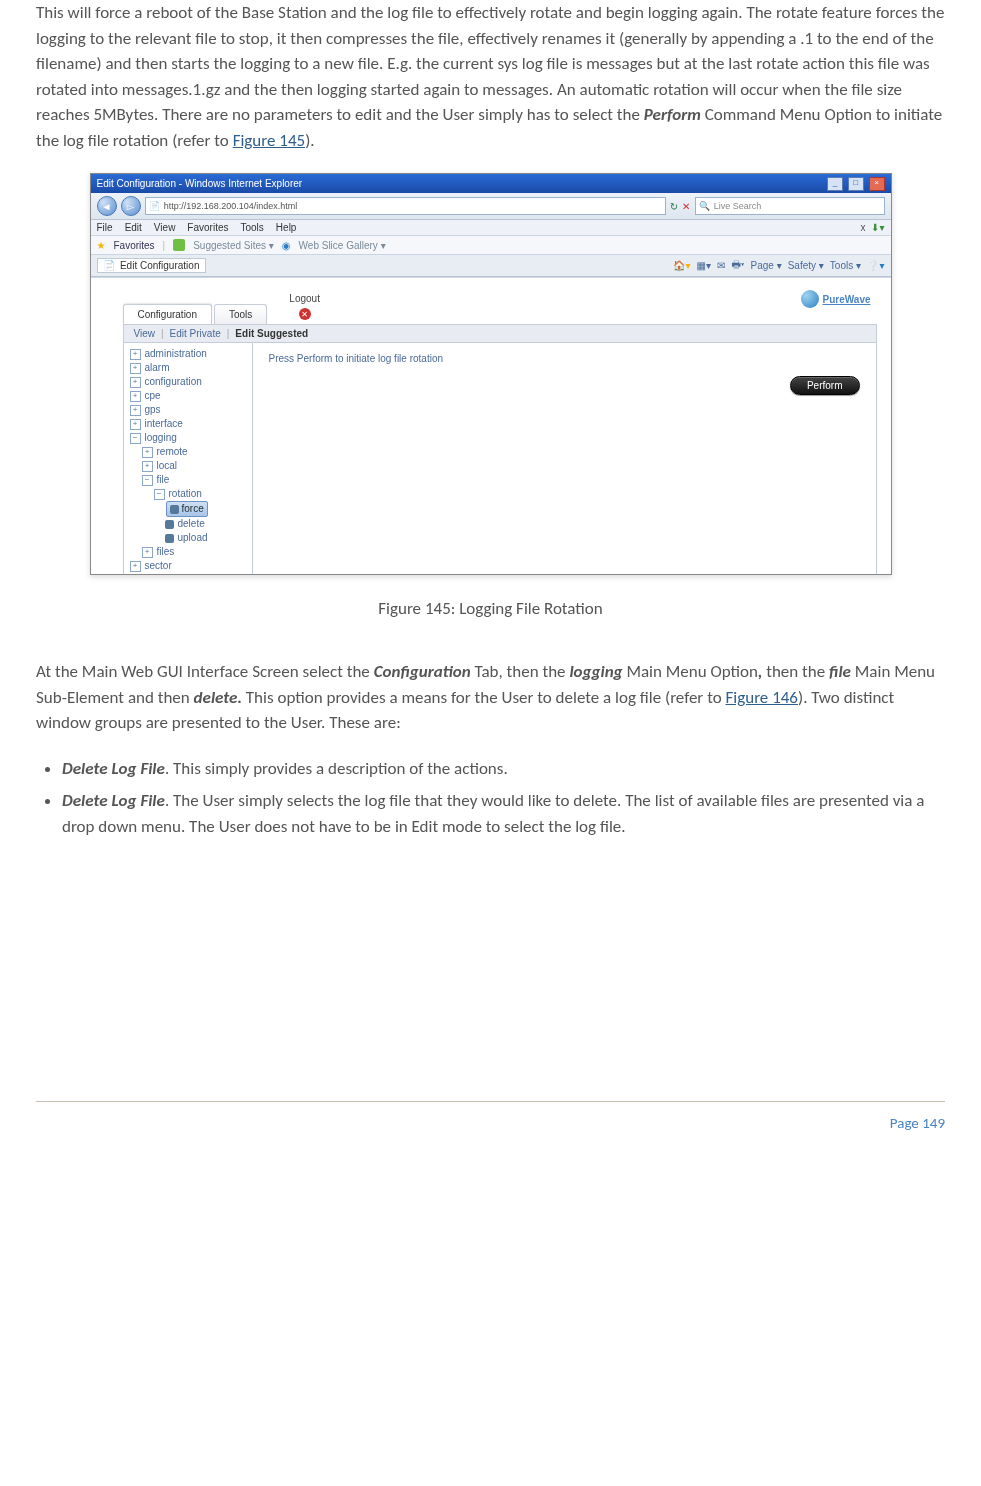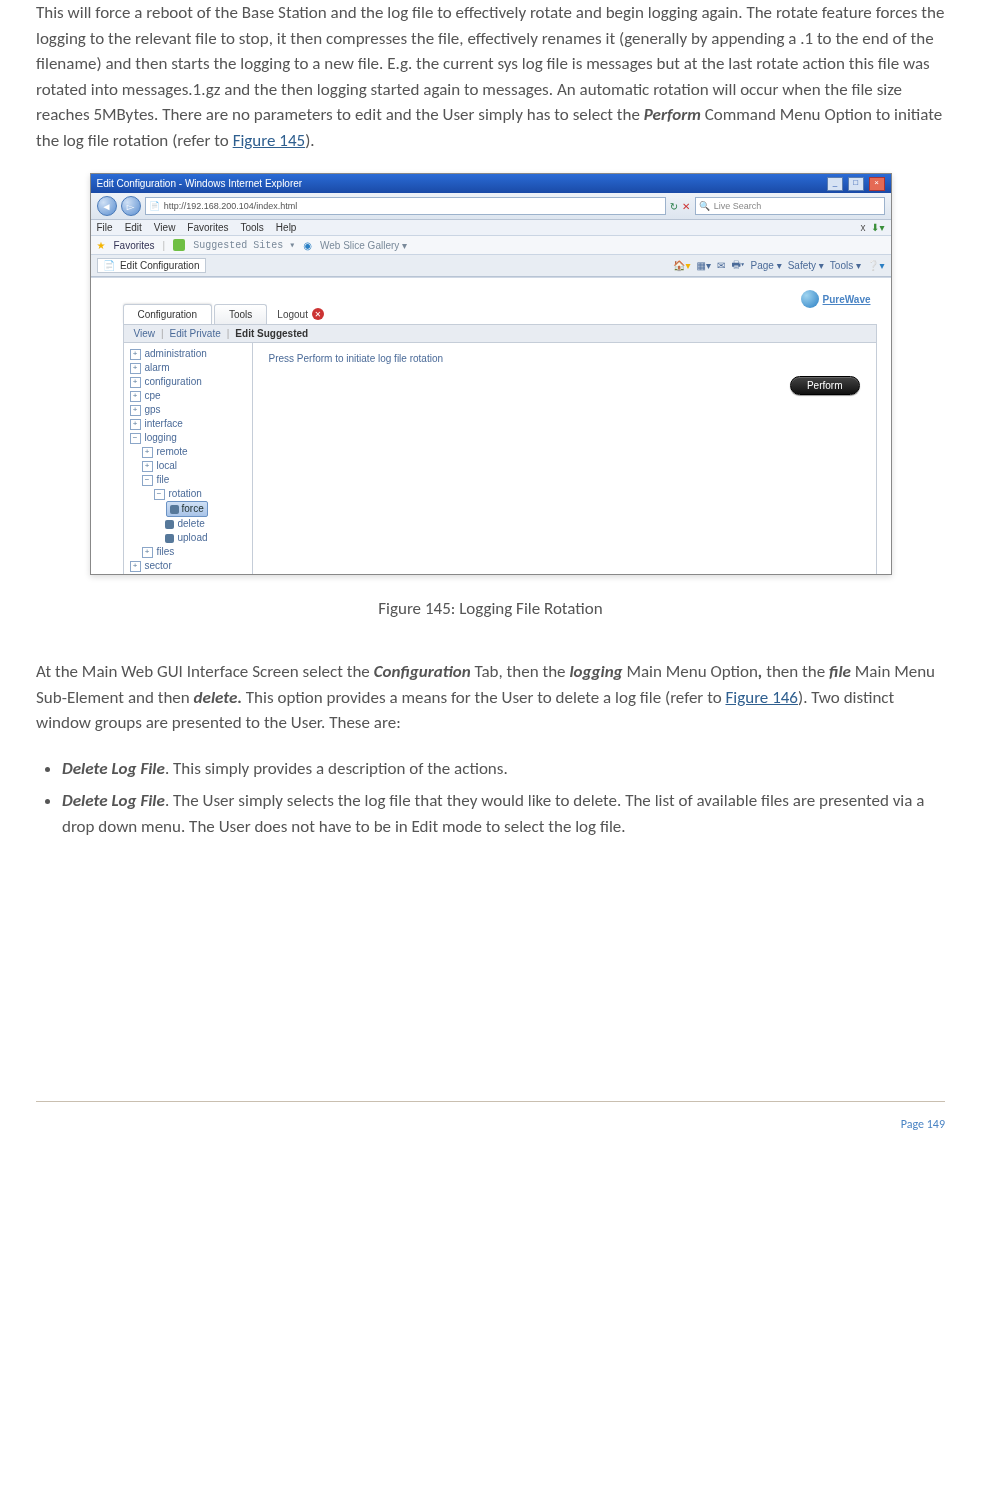--- a/index.html
+++ b/index.html
@@ -146,21 +146,21 @@
   }
   .app-tab {
     background:linear-gradient(#fff,#eef0f3);
     border:1px solid #c5cdd8; border-bottom:none;
     padding:4px 14px; font-size:10px; color:#333;
     border-radius:3px 3px 0 0;
   }
   .app-tab.active { background:#fff; box-shadow:0 -1px 2px rgba(0,0,0,0.1);}
   .logout-btn {
     color:#444; font-size:10px; display:inline-flex; align-items:center; gap:4px;
-    margin-left:2px; padding:4px 6px;
+    margin-left:14px; padding:4px 6px;flex-direction:column;
   }
   .logout-btn .x {
     width:12px;height:12px;background:#c33;border-radius:50%;color:#fff;
     display:inline-flex;align-items:center;justify-content:center;font-size:8px;
   }
   .brand {
     position:absolute; right:20px; top:0px; display:flex; align-items:center; gap:4px;
     font-size:10px; color:#4a84c4; font-weight:bold;text-decoration:underline;
   }
   .brand .wave { width:18px;height:18px;border-radius:50%;background:radial-gradient(circle at 30% 30%,#9fd4f0,#2a7fc4);display:inline-block; }
@@ -220,21 +220,21 @@
     color:#555;
     line-height:1.55;
   }
   ul.bullets li { margin-bottom: 6px; }
   .footer {
     border-top:1.5px solid #c9bfb0;
     margin-top: 260px;
     padding: 10px 0 30px 0;
     text-align:right;
   }
-  .footer .pg { color:#4a84c4; font-size:12px; }
+  .footer .pg { color:#4a84c4; font-size:15px; }
 </style>
 </head>
 <body>
 
 <div class="page">
 
   <p class="para">
     <span>This will force a reboot of the Base Station and the log file to effectively rotate and begin logging again. The rotate feature forces the logging to the relevant file to stop, it then compresses the file, effectively renames it (generally by appending a .1 to the end of the filename) and then starts the logging to a new file. E.g. the current sys log file is messages but at the last rotate action this file was rotated into messages.1.gz and the then logging started again to messages. An automatic rotation will occur when the file size reaches 5MBytes. There are no parameters to edit and the User simply has to select the </span><span class="bi">Perform</span><span> Command Menu Option to initiate the log file rotation (refer to </span><span class="ref">Figure 145</span><span>).</span>
   </p>
 
@@ -273,21 +273,21 @@
         <span>Tools</span>
         <span>Help</span>
         <span class="closex">x&nbsp;&nbsp;<span style="color:#3a8f3a;">⬇▾</span></span>
       </div>
       
       <div class="ie-favbar">
         <span class="star">★</span>
         <span>Favorites</span>
         <span style="color:#bbb;">|</span>
         <span class="green-btn"></span>
-        <span style="color:#7a8a9a;font-family:Liberation Mono, monospace;">Suggested Sites ▾</span>
+        <span style="color:#7a8a9a;">Suggested Sites ▾</span>
         <span style="color:#2a7fc4;">◉</span>
         <span style="color:#7a8a9a;">Web Slice Gallery ▾</span>
       </div>
       
       <div class="ie-tabbar">
         <span class="ie-tab">
           <span>📄</span>
           <span>Edit Configuration</span>
         </span>
         <span class="ie-toolbtns">

